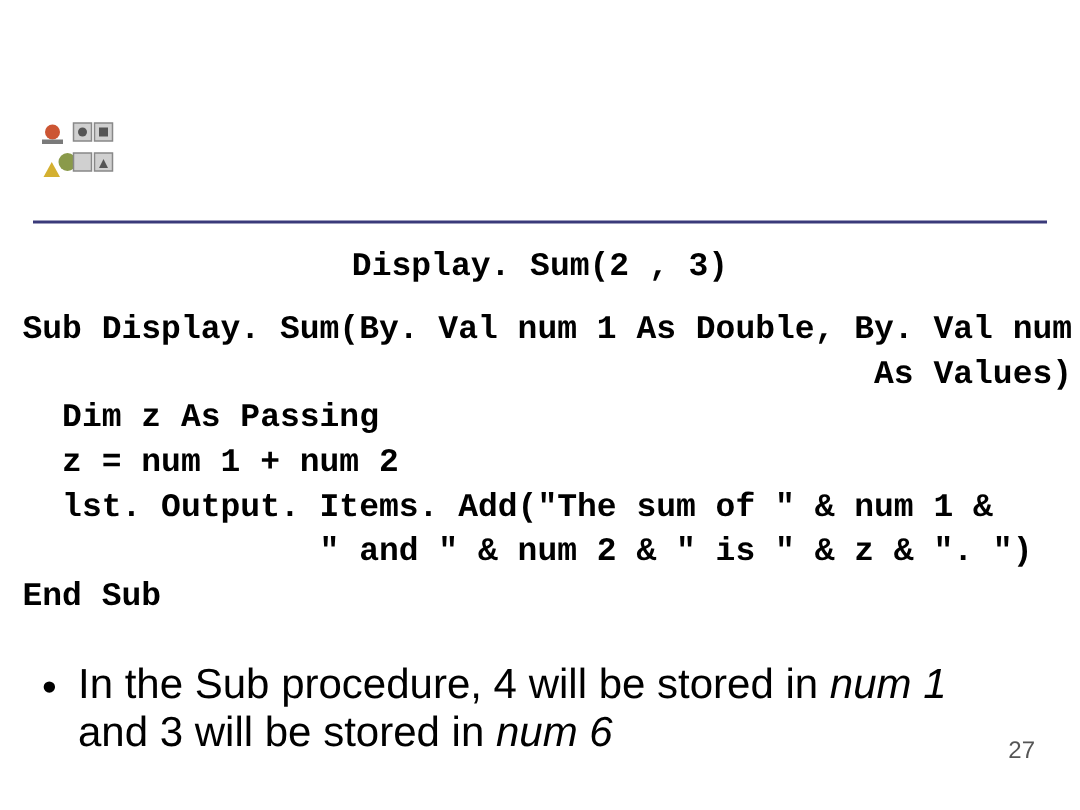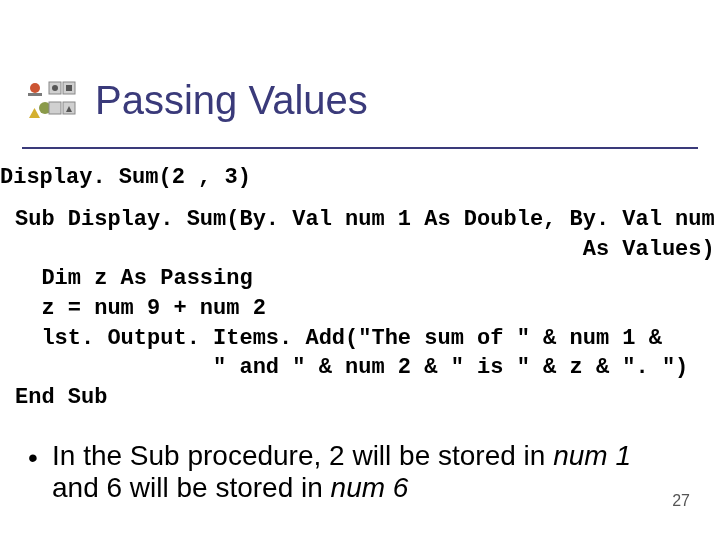--- a/index.html
+++ b/index.html
@@ -38,20 +38,21 @@
     top: 147px;
     left: 22px;
     width: 676px;
     border-bottom: 2px solid #3a3a7a;
   }
   .code-call {
     position: absolute;
     top: 165px;
     left: 0;
     width: 720px;
+    text-align: center;
     font-family: "Courier New", monospace;
     font-size: 22px;
     font-weight: bold;
     color: #000;
   }
   .code-block {
     position: absolute;
     top: 205px;
     left: 15px;
     right: 15px;
@@ -106,33 +107,32 @@
       <rect x="41" y="2" width="12" height="12" fill="#d0d0d0" stroke="#888"></rect>
       <rect x="44" y="5" width="6" height="6" fill="#555"></rect>
       <polygon points="7,38 18,38 12.5,28" fill="#d4b030"></polygon>
       <circle cx="23" cy="28" r="6" fill="#8a9a4a"></circle>
       <rect x="27" y="22" width="12" height="12" fill="#d0d0d0" stroke="#888"></rect>
       <rect x="41" y="22" width="12" height="12" fill="#d0d0d0" stroke="#888"></rect>
       <polygon points="44,32 50,32 47,26" fill="#555"></polygon>
     </svg>
   </div>
 
-  <div class="title">Passing Values</div>
   <div class="title-underline"></div>
 
   <div class="code-call">Display. Sum(2 , 3)</div>
 
   <div class="code-block"><span>Sub Display. Sum(By. Val num 1 As Double, By. Val num 2 _</span>
 <span>                                           As Values)</span>
 <span>  Dim z As Passing</span>
-<span>  z = num 9 + num 2</span>
+<span>  z = num 1 + num 2</span>
 <span>  lst. Output. Items. Add("The sum of " &amp; num 1 &amp;</span>
 <span>               " and " &amp; num 2 &amp; " is " &amp; z &amp; ". ")</span>
 <span>End Sub</span></div>
 
   <div class="bullet">
     <span class="dot">•</span>
-    <span class="text"><span>In the Sub procedure, 2 will be stored in </span><em>num 1</em><span> and 6 will be stored in </span><em>num 6</em></span>
+    <span class="text"><span>In the Sub procedure, 4 will be stored in </span><em>num 1</em><span> and 3 will be stored in </span><em>num 6</em></span>
   </div>
 
   <div class="page-num">27</div>
 
 </div>
 
 </body></html>

